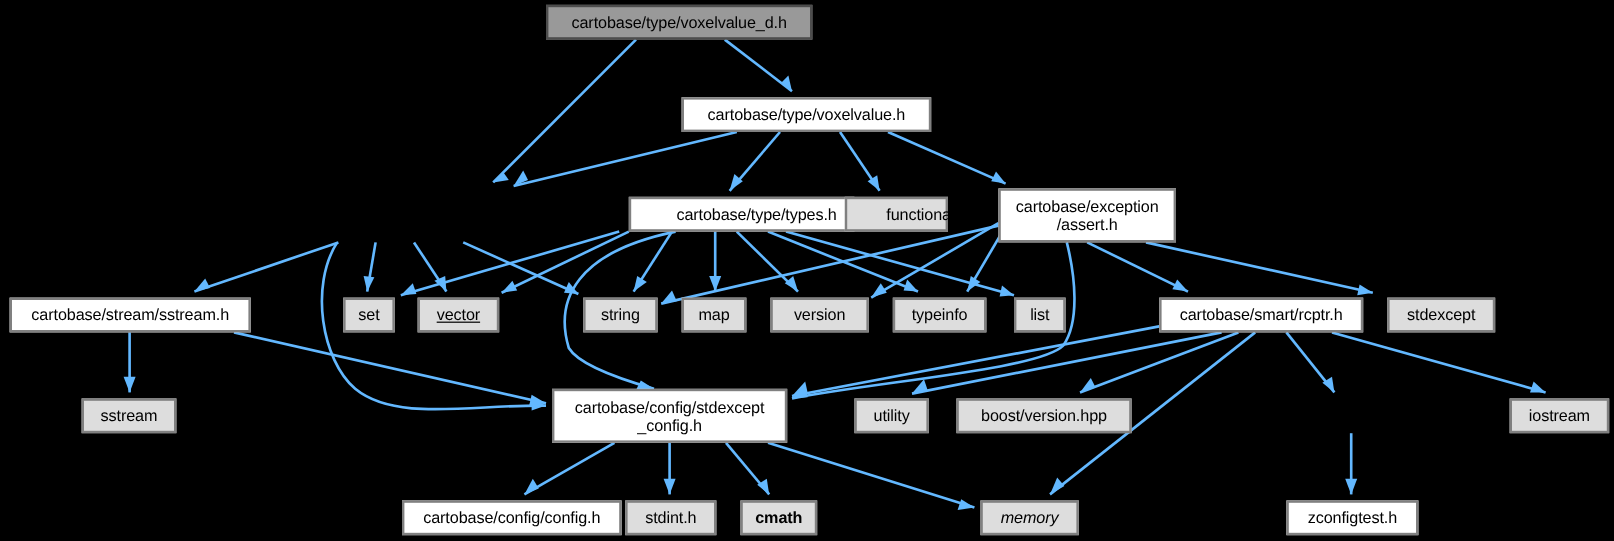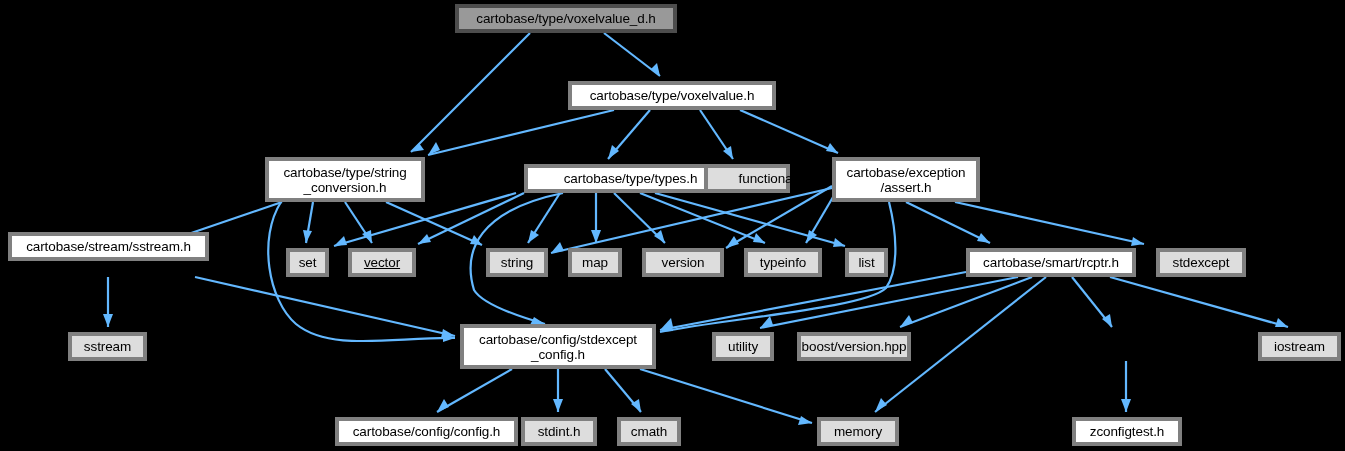--- a/index.html
+++ b/index.html
@@ -27,21 +27,21 @@
     stroke: #63b8ff;
     stroke-width: 2.2;
   }
   .edge-head {
     fill: #63b8ff;
     stroke: none;
   }
   .gnode {
     position: absolute;
     box-sizing: border-box;
-    border: 4px solid #5eead4;
+    border: 2px solid #5eead4;
     display: flex;
     align-items: center;
     justify-content: center;
     text-align: center;
     color: #000000;
     font-size: 13.5px;
     line-height: 15px;
     letter-spacing: -0.1px;
     white-space: pre-line;
     user-select: none;
@@ -136,40 +136,38 @@
       <path class="edge-head" d="M 558,412 l 5,-13 l -10,0 z"></path>
       <path class="edge-path" d="M 605,369 L 641,412"></path>
       <path class="edge-head" d="M 641,412 l -2,-13 l -8,5 z"></path>
       <path class="edge-path" d="M 640,369 L 812,423"></path>
       <path class="edge-head" d="M 812,423 l -11,-7 l -3,9 z"></path>
       <path class="edge-path" d="M 1126,361 L 1126,412"></path>
       <path class="edge-head" d="M 1126,412 l 5,-13 l -10,0 z"></path>
     </svg>
 <div class="gnode kind-root" style="left: 455px; top: 4px; width: 222px; height: 29px;">cartobase/type/voxelvalue_d.h</div>
     <div class="gnode kind-header" style="left: 568px; top: 81px; width: 208px; height: 29px;">cartobase/type/voxelvalue.h</div>
-    <div class="gnode kind-header" style="left: 265px; top: 157px; width: 160px; height: 45px;">cartobase/type/string
-_conversion.h</div>
     <div class="gnode kind-header" style="left: 524px; top: 164px; width: 188px; height: 29px; padding-left: 25px;">cartobase/type/types.h</div>
     <div class="gnode kind-system" style="left: 704px; top: 164px; width: 86px; height: 29px; padding-left: 40px;">functional</div>
     <div class="gnode kind-header" style="left: 832px; top: 157px; width: 148px; height: 45px;">cartobase/exception
 /assert.h</div>
-    <div class="gnode kind-header" style="left: 8px; top: 232px; width: 201px; height: 29px;">cartobase/stream/sstream.h</div>
+    <div class="gnode kind-header" style="left: 8px; top: 248px; width: 201px; height: 29px;">cartobase/stream/sstream.h</div>
     <div class="gnode kind-system" style="left: 286px; top: 248px; width: 43px; height: 29px;">set</div>
     <div class="gnode kind-system" style="left: 348px; top: 248px; width: 68px; height: 29px; text-decoration: underline;">vector</div>
     <div class="gnode kind-system" style="left: 486px; top: 248px; width: 62px; height: 29px;">string</div>
     <div class="gnode kind-system" style="left: 568px; top: 248px; width: 54px; height: 29px;">map</div>
     <div class="gnode kind-system" style="left: 642px; top: 248px; width: 82px; height: 29px;">version</div>
     <div class="gnode kind-system" style="left: 744px; top: 248px; width: 78px; height: 29px;">typeinfo</div>
     <div class="gnode kind-system" style="left: 845px; top: 248px; width: 43px; height: 29px;">list</div>
     <div class="gnode kind-header" style="left: 966px; top: 248px; width: 170px; height: 29px;">cartobase/smart/rcptr.h</div>
     <div class="gnode kind-system" style="left: 1156px; top: 248px; width: 90px; height: 29px;">stdexcept</div>
     <div class="gnode kind-system" style="left: 68px; top: 332px; width: 79px; height: 29px;">sstream</div>
     <div class="gnode kind-header" style="left: 460px; top: 324px; width: 196px; height: 45px;">cartobase/config/stdexcept
 _config.h</div>
     <div class="gnode kind-system" style="left: 712px; top: 332px; width: 62px; height: 29px;">utility</div>
-    <div class="gnode kind-system" style="left: 797px; top: 332px; width: 114px; height: 29px;">boost/version.hpp</div>
+    <div class="gnode kind-system" style="left: 797px; top: 332px; width: 146px; height: 29px;">boost/version.hpp</div>
     <div class="gnode kind-system" style="left: 1258px; top: 332px; width: 83px; height: 29px;">iostream</div>
     <div class="gnode kind-header" style="left: 316px; top: 417px; width: 183px; height: 29px; margin-left: 19px;">cartobase/config/config.h</div>
     <div class="gnode kind-system" style="left: 521px; top: 417px; width: 76px; height: 29px;">stdint.h</div>
-    <div class="gnode kind-system" style="left: 617px; top: 417px; width: 64px; height: 29px;">cmath</div>
-    <div class="gnode kind-system" style="left: 817px; top: 417px; width: 82px; height: 29px;">memory</div>
+    <div class="gnode kind-system" style="left: 617px; top: 417px; width: 64px; height: 29px; font-weight: bold;">cmath</div>
+    <div class="gnode kind-system" style="left: 817px; top: 417px; width: 82px; height: 29px; font-style: italic;">memory</div>
     <div class="gnode kind-header" style="left: 1072px; top: 417px; width: 110px; height: 29px;">zconfigtest.h</div>
   </div>
 
 </body></html>

